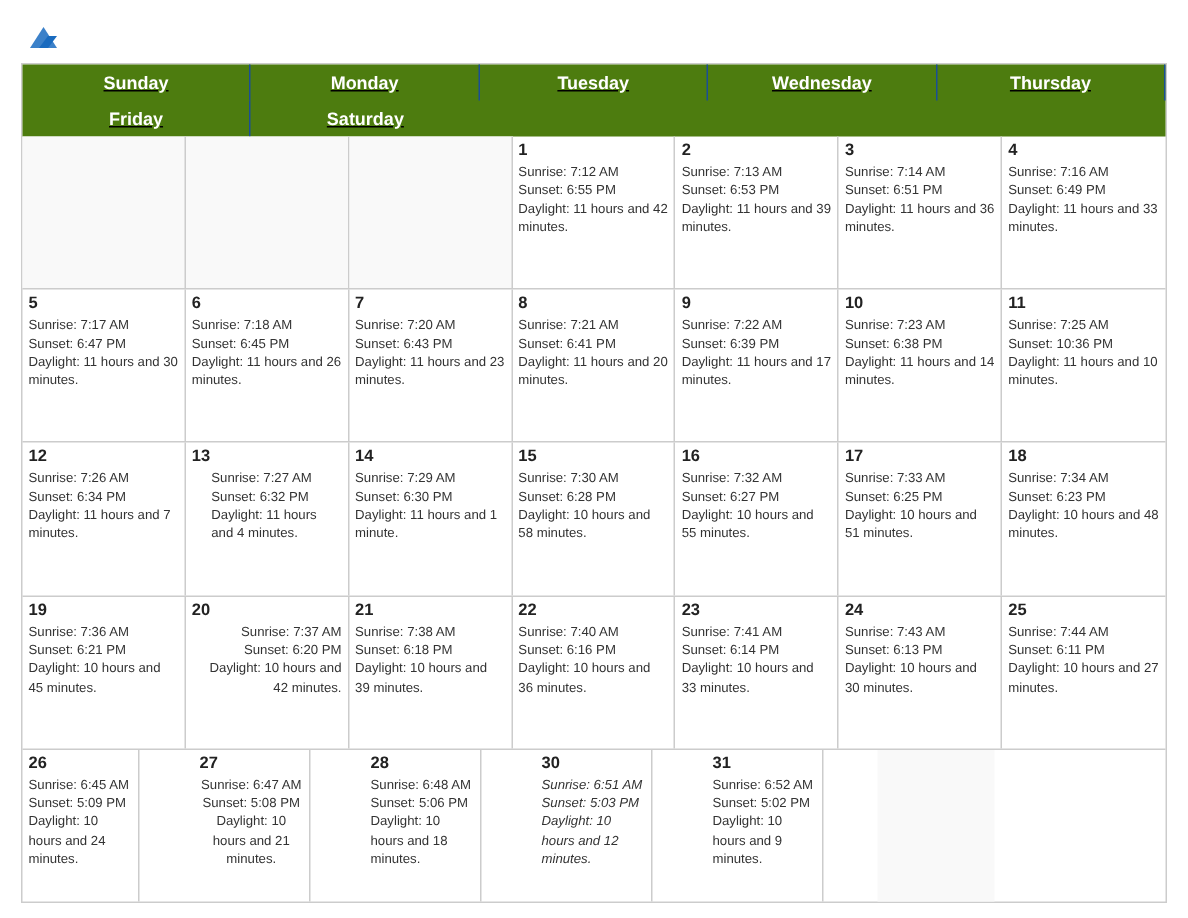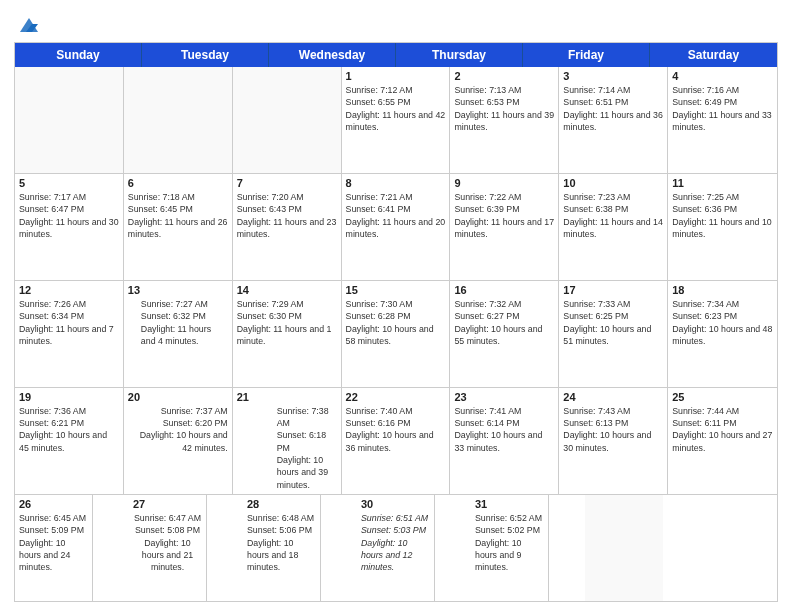--- a/index.html
+++ b/index.html
@@ -55,22 +55,23 @@
       color: #444;
     }
     .calendar {
       flex: 1;
       display: flex;
       flex-direction: column;
       border: 1px solid #ccc;
     }
     .cal-header-row {
       display: grid;
-      grid-template-columns: repeat(6, 1fr);
-      background: #1d4ed8;
+      grid-template-columns: repeat(5, 1fr);
+      background: #4d7c0f;
+      text-decoration: underline;
     }
     .cal-header-cell {
       color: #fff;
       font-size: 12px;
       font-weight: bold;
       text-align: center;
       padding: 5px 2px;
       border-right: 1px solid #1a4e96;
     }
     .cal-header-cell:last-child { border-right: none; }
@@ -129,20 +130,21 @@
     </div>
     <div class="title-block">
       <h1></h1>
       <h2></h2>
     </div>
   </div>
 
   <div class="calendar">
     <div class="cal-header-row">
     <div class="cal-header-cell">Sunday</div>
+        <div class="cal-header-cell">Monday</div>
         <div class="cal-header-cell">Tuesday</div>
         <div class="cal-header-cell">Wednesday</div>
         <div class="cal-header-cell">Thursday</div>
         <div class="cal-header-cell">Friday</div>
         <div class="cal-header-cell">Saturday</div>
       </div>
     <div class="cal-body">
     <div class="cal-row">
           <div class="cal-cell empty"></div>
           <div class="cal-cell empty"></div>
@@ -205,21 +207,21 @@
           </div>
           <div class="cal-cell">
             <div class="day-num">10</div>
             <div class="cell-info" style="white-space: pre-line;">Sunrise: 7:23 AM
 Sunset: 6:38 PM
 Daylight: 11 hours and 14 minutes.</div>
           </div>
           <div class="cal-cell">
             <div class="day-num">11</div>
             <div class="cell-info" style="white-space: pre-line;">Sunrise: 7:25 AM
-Sunset: 6:36 PM
+Sunset: 10:36 PM
 Daylight: 11 hours and 10 minutes.</div>
           </div>
         </div>
         <div class="cal-row">
           <div class="cal-cell">
             <div class="day-num">12</div>
             <div class="cell-info" style="white-space: pre-line;">Sunrise: 7:26 AM
 Sunset: 6:34 PM
 Daylight: 11 hours and 7 minutes.</div>
           </div>
@@ -268,21 +270,21 @@
 Daylight: 10 hours and 45 minutes.</div>
           </div>
           <div class="cal-cell">
             <div class="day-num">20</div>
             <div class="cell-info" style="white-space: pre-line; text-align: right;">Sunrise: 7:37 AM
 Sunset: 6:20 PM
 Daylight: 10 hours and 42 minutes.</div>
           </div>
           <div class="cal-cell">
             <div class="day-num">21</div>
-            <div class="cell-info" style="white-space: pre-line; margin-left: 40px;">Sunrise: 7:38 AM
+            <div class="cell-info" style="white-space: pre-line;">Sunrise: 7:38 AM
 Sunset: 6:18 PM
 Daylight: 10 hours and 39 minutes.</div>
           </div>
           <div class="cal-cell">
             <div class="day-num">22</div>
             <div class="cell-info" style="white-space: pre-line;">Sunrise: 7:40 AM
 Sunset: 6:16 PM
 Daylight: 10 hours and 36 minutes.</div>
           </div>
           <div class="cal-cell">

